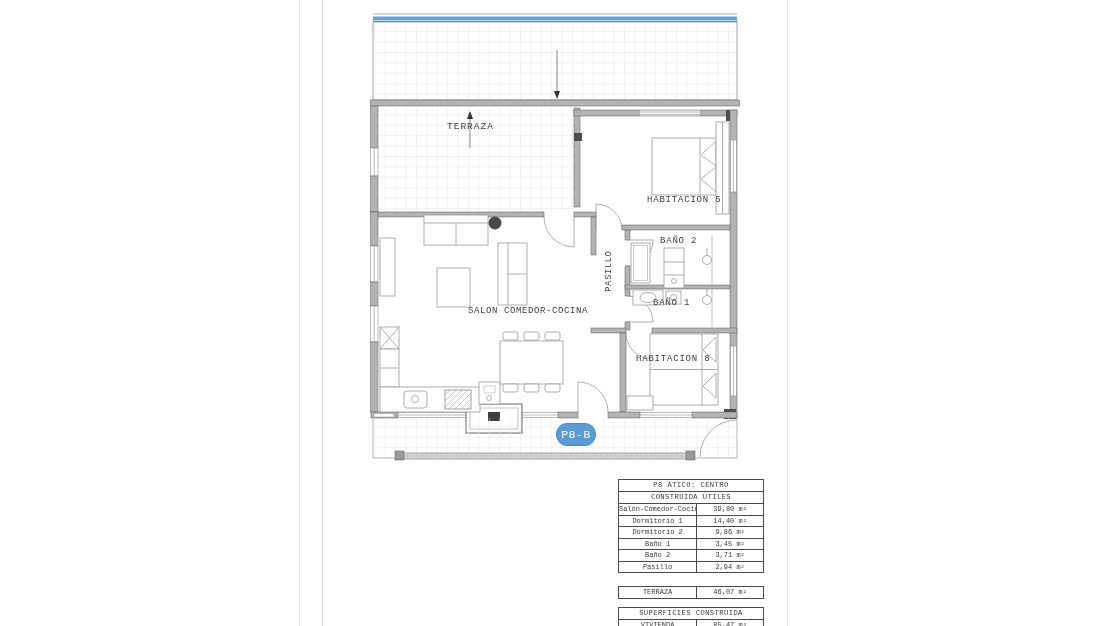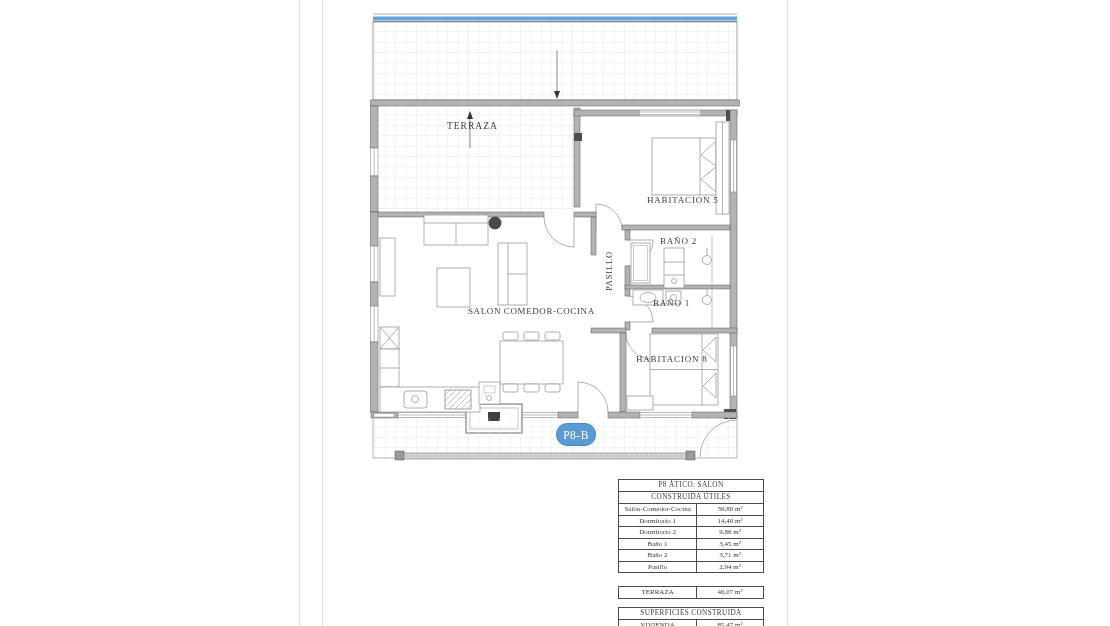--- a/index.html
+++ b/index.html
@@ -1,17 +1,17 @@
 <!DOCTYPE html>
 <html><head>
 <meta charset="utf-8">
 <style>
   html,body{margin:0;padding:0;background:#fff;}
   .page{position:relative;width:1110px;height:626px;background:#ffffff;overflow:hidden;
-        font-family:Liberation Serif, serif;}
+        font-family:Liberation Mono, monospace;}
   .fold{position:absolute;top:0;bottom:0;width:1px;background:#dedede;}
   .plan-svg{position:absolute;left:0;top:0;}
   .room-label{position:absolute;color:#3d3d3d;font-size:9px;letter-spacing:0.8px;
               white-space:nowrap;}
   .room-label.vertical{transform:translate(-50%,-50%) rotate(-90deg);}
   .unit-badge{position:absolute;left:556px;top:423px;width:38px;height:21px;
               background:#5b9bd5;border:1px solid #4a8ac2;color:#ffffff;
               font-size:11.5px;letter-spacing:0.5px;display:flex;align-items:center;
               justify-content:center;border-radius:11px;}
   .tables{position:absolute;left:618px;top:479px;width:146px;color:#3a3a3a;}
@@ -227,21 +227,21 @@
   <div class="room-label" style="left:660px;top:236px">BAÑO 2</div>
   <div class="room-label" style="left:653px;top:298px">BAÑO 1</div>
   <div class="room-label vertical" style="left:609px;top:271px;font-size:8.5px">PASILLO</div>
   <div class="room-label" style="left:468px;top:306px;letter-spacing:0.6px">SALON COMEDOR-COCINA</div>
   <div class="room-label" style="left:636px;top:354px">HABITACION 8</div>
 
   <div class="unit-badge">P8-B</div>
 
   <div class="tables">
     <div class="tbl">
-      <div class="hrow">P8 ÁTICO: SALON</div>
+      <div class="hrow">P8 ÁTICO: CENTRO</div>
       <div class="hrow">CONSTRUIDA ÚTILES</div>
       <div class="drow">
         <div class="c l">Salón-Comedor-Cocina</div>
         <div class="c v">39,80 m²</div>
       </div>
       <div class="drow">
         <div class="c l">Dormitorio 1</div>
         <div class="c v">14,40 m²</div>
       </div>
       <div class="drow">

